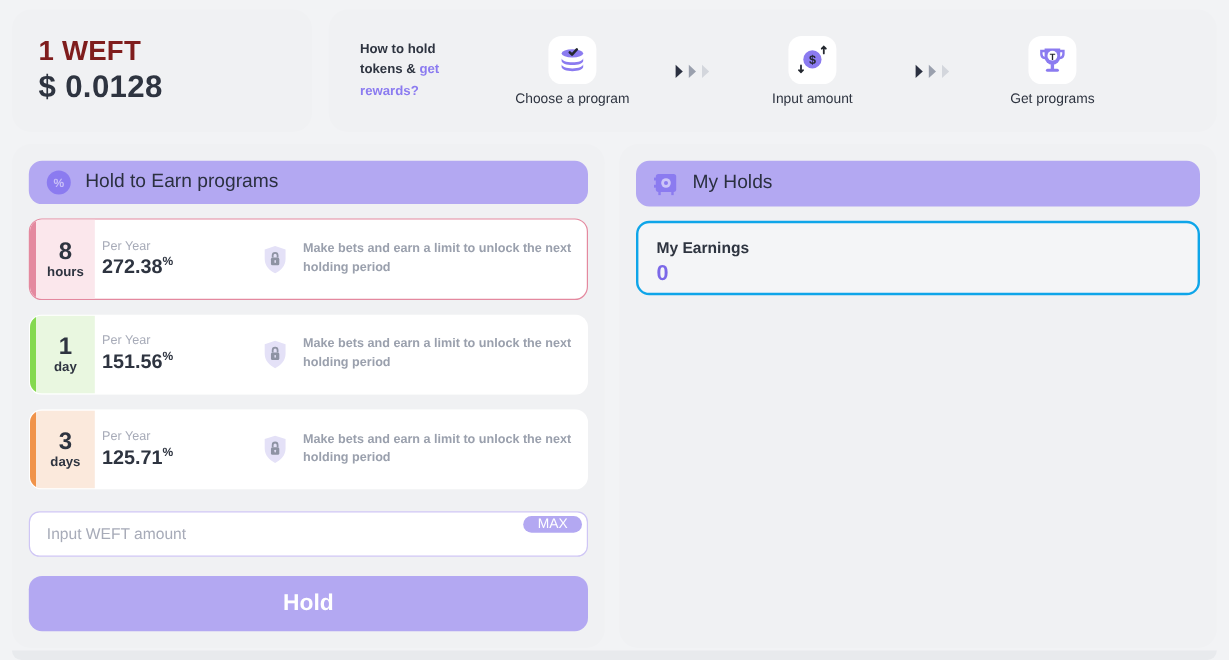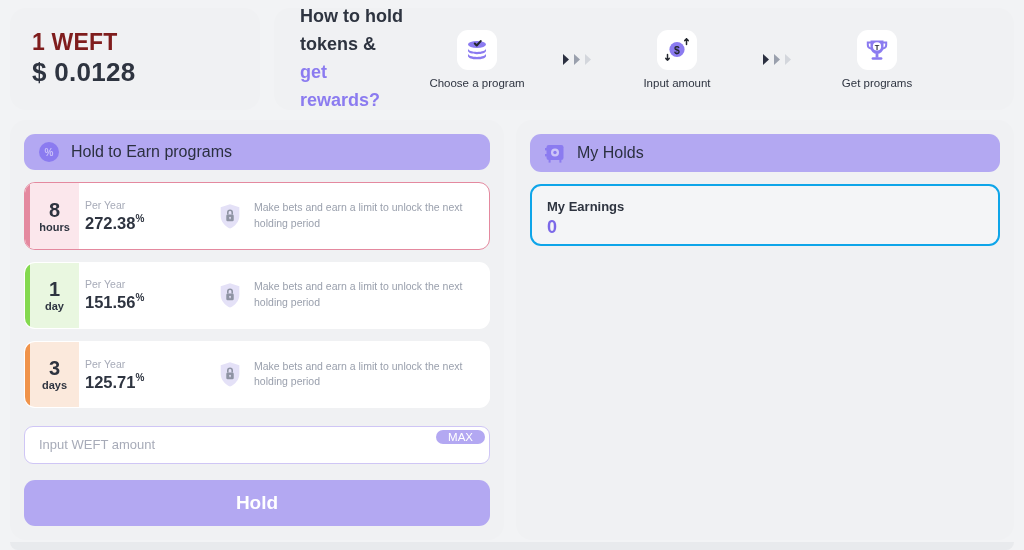--- a/index.html
+++ b/index.html
@@ -31,21 +31,21 @@
     font-size: 26px; font-weight: 700; color: #2e3440;
     letter-spacing: .3px; line-height: 1.3;
   }
 
   .steps-card {
     flex: 1; background: #f0f1f3; border-radius: 16px;
     display: flex; align-items: center;
     padding: 0 16px 0 26px; gap: 4px;
   }
   .steps-title {
-    font-size: 18px; font-weight: 700; line-height: 1.55;
+    font-size: 11px; font-weight: 700; line-height: 1.55;
     color: #2e3440; width: 108px; flex: none;
   }
   .steps-title .accent { color: #8b7bf0; }
 
   .step {
     display: flex; flex-direction: column; align-items: center;
     gap: 7px; width: 130px; flex: none;
   }
   .step-icon {
     width: 40px; height: 40px; border-radius: 11px;
@@ -97,21 +97,21 @@
   .prog-num { font-size: 20px; font-weight: 700; color: #2e3440; line-height: 1.05; }
   .prog-unit { font-size: 11px; font-weight: 700; color: #2e3440; }
 
   .prog-rate { width: 140px; flex: none; padding-left: 6px;
                display: flex; flex-direction: column; justify-content: center; }
   .prog-rate-label { font-size: 10.5px; color: #a7abb8; margin-bottom: 2px; }
   .prog-rate-value { font-size: 16.5px; font-weight: 700; color: #2e3440; }
   .prog-rate-value sup { font-size: 10px; font-weight: 700; vertical-align: super; }
 
   .prog-note { display: flex; align-items: center; gap: 13px; flex: 1; }
-  .prog-note-text { font-size: 10.5px; color: #9aa0ad; line-height: 1.5; }
+  .prog-note-text { font-size: 10.5px; color: #9aa0ad; line-height: 1.5; font-weight: bold; }
 
   
   .amount-row {
     position: relative; margin-top: 6px; margin-bottom: 16px;
   }
   .amount-input {
     width: 100%; height: 38px;
     border: 1px solid #cfc6f5; border-radius: 9px;
     background: #ffffff; padding: 0 60px 0 14px;
     font-size: 13px; color: #2e3440;

